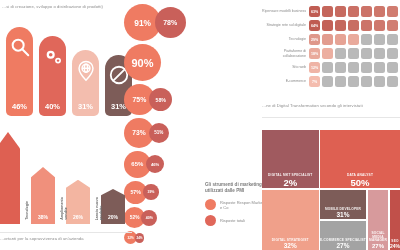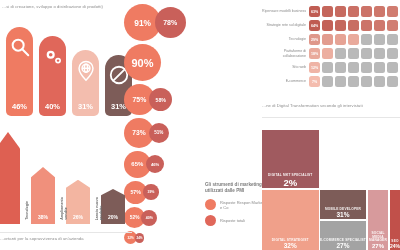--- a/index.html
+++ b/index.html
@@ -235,20 +235,24 @@
       </div>
     </div>
   <div class="cap" style="left:262px;top:103px;width:138px;text-align:left;">…ne di Digital Transformation secondo gli intervistati</div>
   <div class="hr" style="left:262px;top:117px;width:138px;"></div>
 
   <div id="tree">
       <div class="tc" style="left: 0px; top: 0px; width: 56.5px; height: 58px; background: rgb(160, 90, 95);">
         <div class="tlab">DIGITAL MKT SPECIALIST</div>
         <div class="tval" style="font-size:9.5px">2%</div>
       </div>
+      <div class="tc" style="left: 58px; top: 0px; width: 80px; height: 58px; background: rgb(222, 96, 82);">
+        <div class="tlab">DATA ANALYST</div>
+        <div class="tval" style="font-size:9.5px">50%</div>
+      </div>
       <div class="tc" style="left: 0px; top: 60px; width: 56.5px; height: 60px; background: rgb(240, 160, 138);">
         <div class="tlab">DIGITAL STRATEGIST</div>
         <div class="tval" style="font-size:6.5px">32%</div>
       </div>
       <div class="tc" style="left: 58px; top: 60px; width: 46px; height: 29px; background: rgb(125, 92, 88);">
         <div class="tlab">MOBILE DEVELOPER</div>
         <div class="tval" style="font-size:6.5px">31%</div>
       </div>
       <div class="tc" style="left: 58px; top: 91px; width: 46px; height: 29px; background: rgb(163, 163, 163);">
         <div class="tlab">E-COMMERCE SPECIALIST</div>

